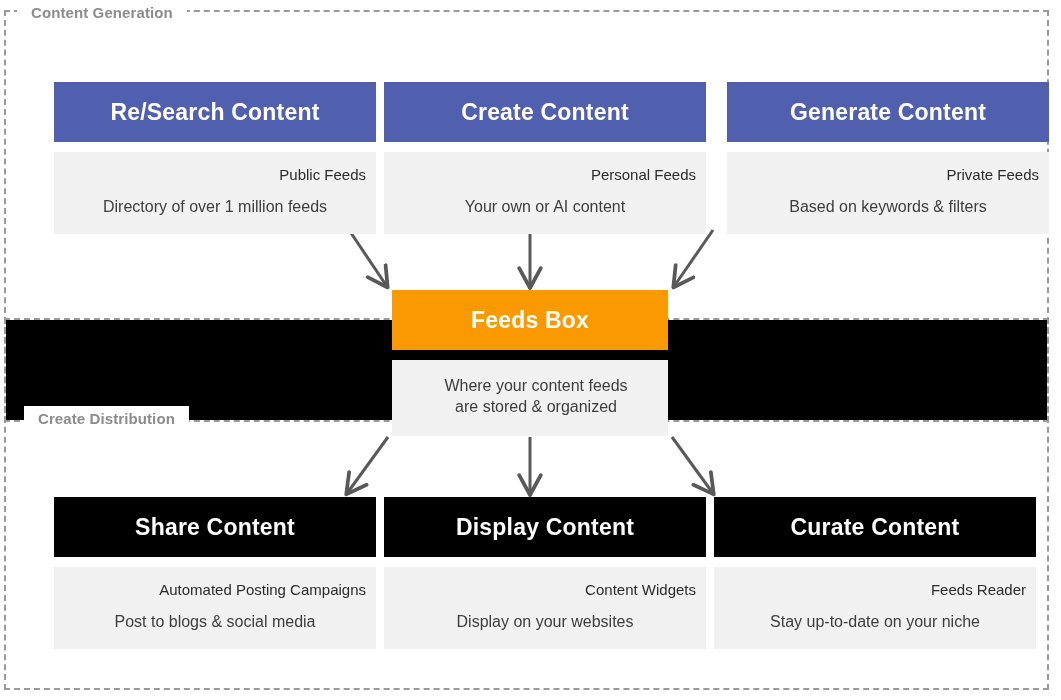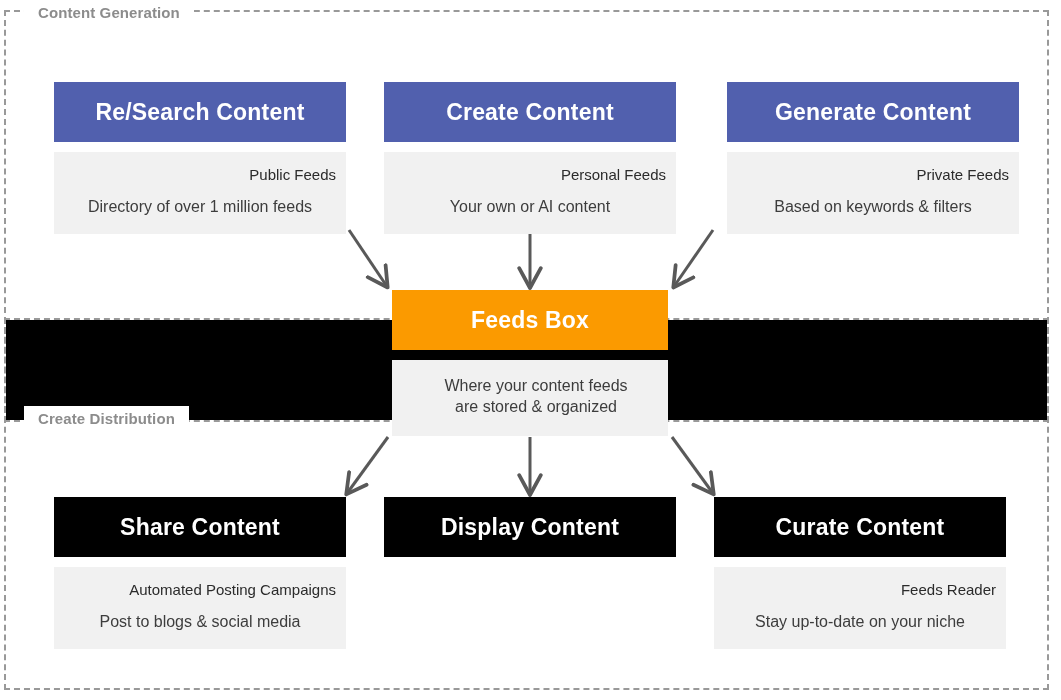--- a/index.html
+++ b/index.html
@@ -57,33 +57,33 @@
     background: #ffffff;
     color: #8c8c8c;
     font-size: 15px;
     font-weight: bold;
     line-height: 1;
     padding: 5px 14px 6px 14px;
     white-space: nowrap;
     letter-spacing: 0.1px;
   }
   #label-generation {
-    left: 24px;
+    left: 17px;
     top: 0px;
     text-align: center;
   }
   #label-distribution {
     left: 24px;
     top: 406px;
   }
 
   
   .card {
     position: absolute;
-    width: 292px;
+    width: 322px;
   }
   .card-header {
     height: 60px;
     display: flex;
     align-items: center;
     justify-content: center;
     color: #ffffff;
     font-size: 23px;
     font-weight: bold;
     letter-spacing: 0.2px;
@@ -220,20 +220,24 @@
   <div class="card blue" id="card-share">
     <div class="card-header">Share Content</div>
     <div class="card-body">
       <span class="card-body-title">Automated Posting Campaigns</span>
       <span class="card-body-sub">Post to blogs &amp; social media</span>
     </div>
   </div>
 
   <div class="card blue" id="card-display">
     <div class="card-header">Display Content</div>
+    <div class="card-body">
+      <span class="card-body-title">Content Widgets</span>
+      <span class="card-body-sub">Display on your websites</span>
+    </div>
   </div>
 
   <div class="card blue" id="card-curate">
     <div class="card-header">Curate Content</div>
     <div class="card-body">
       <span class="card-body-title">Feeds Reader</span>
       <span class="card-body-sub">Stay up-to-date on your niche</span>
     </div>
   </div>
 

